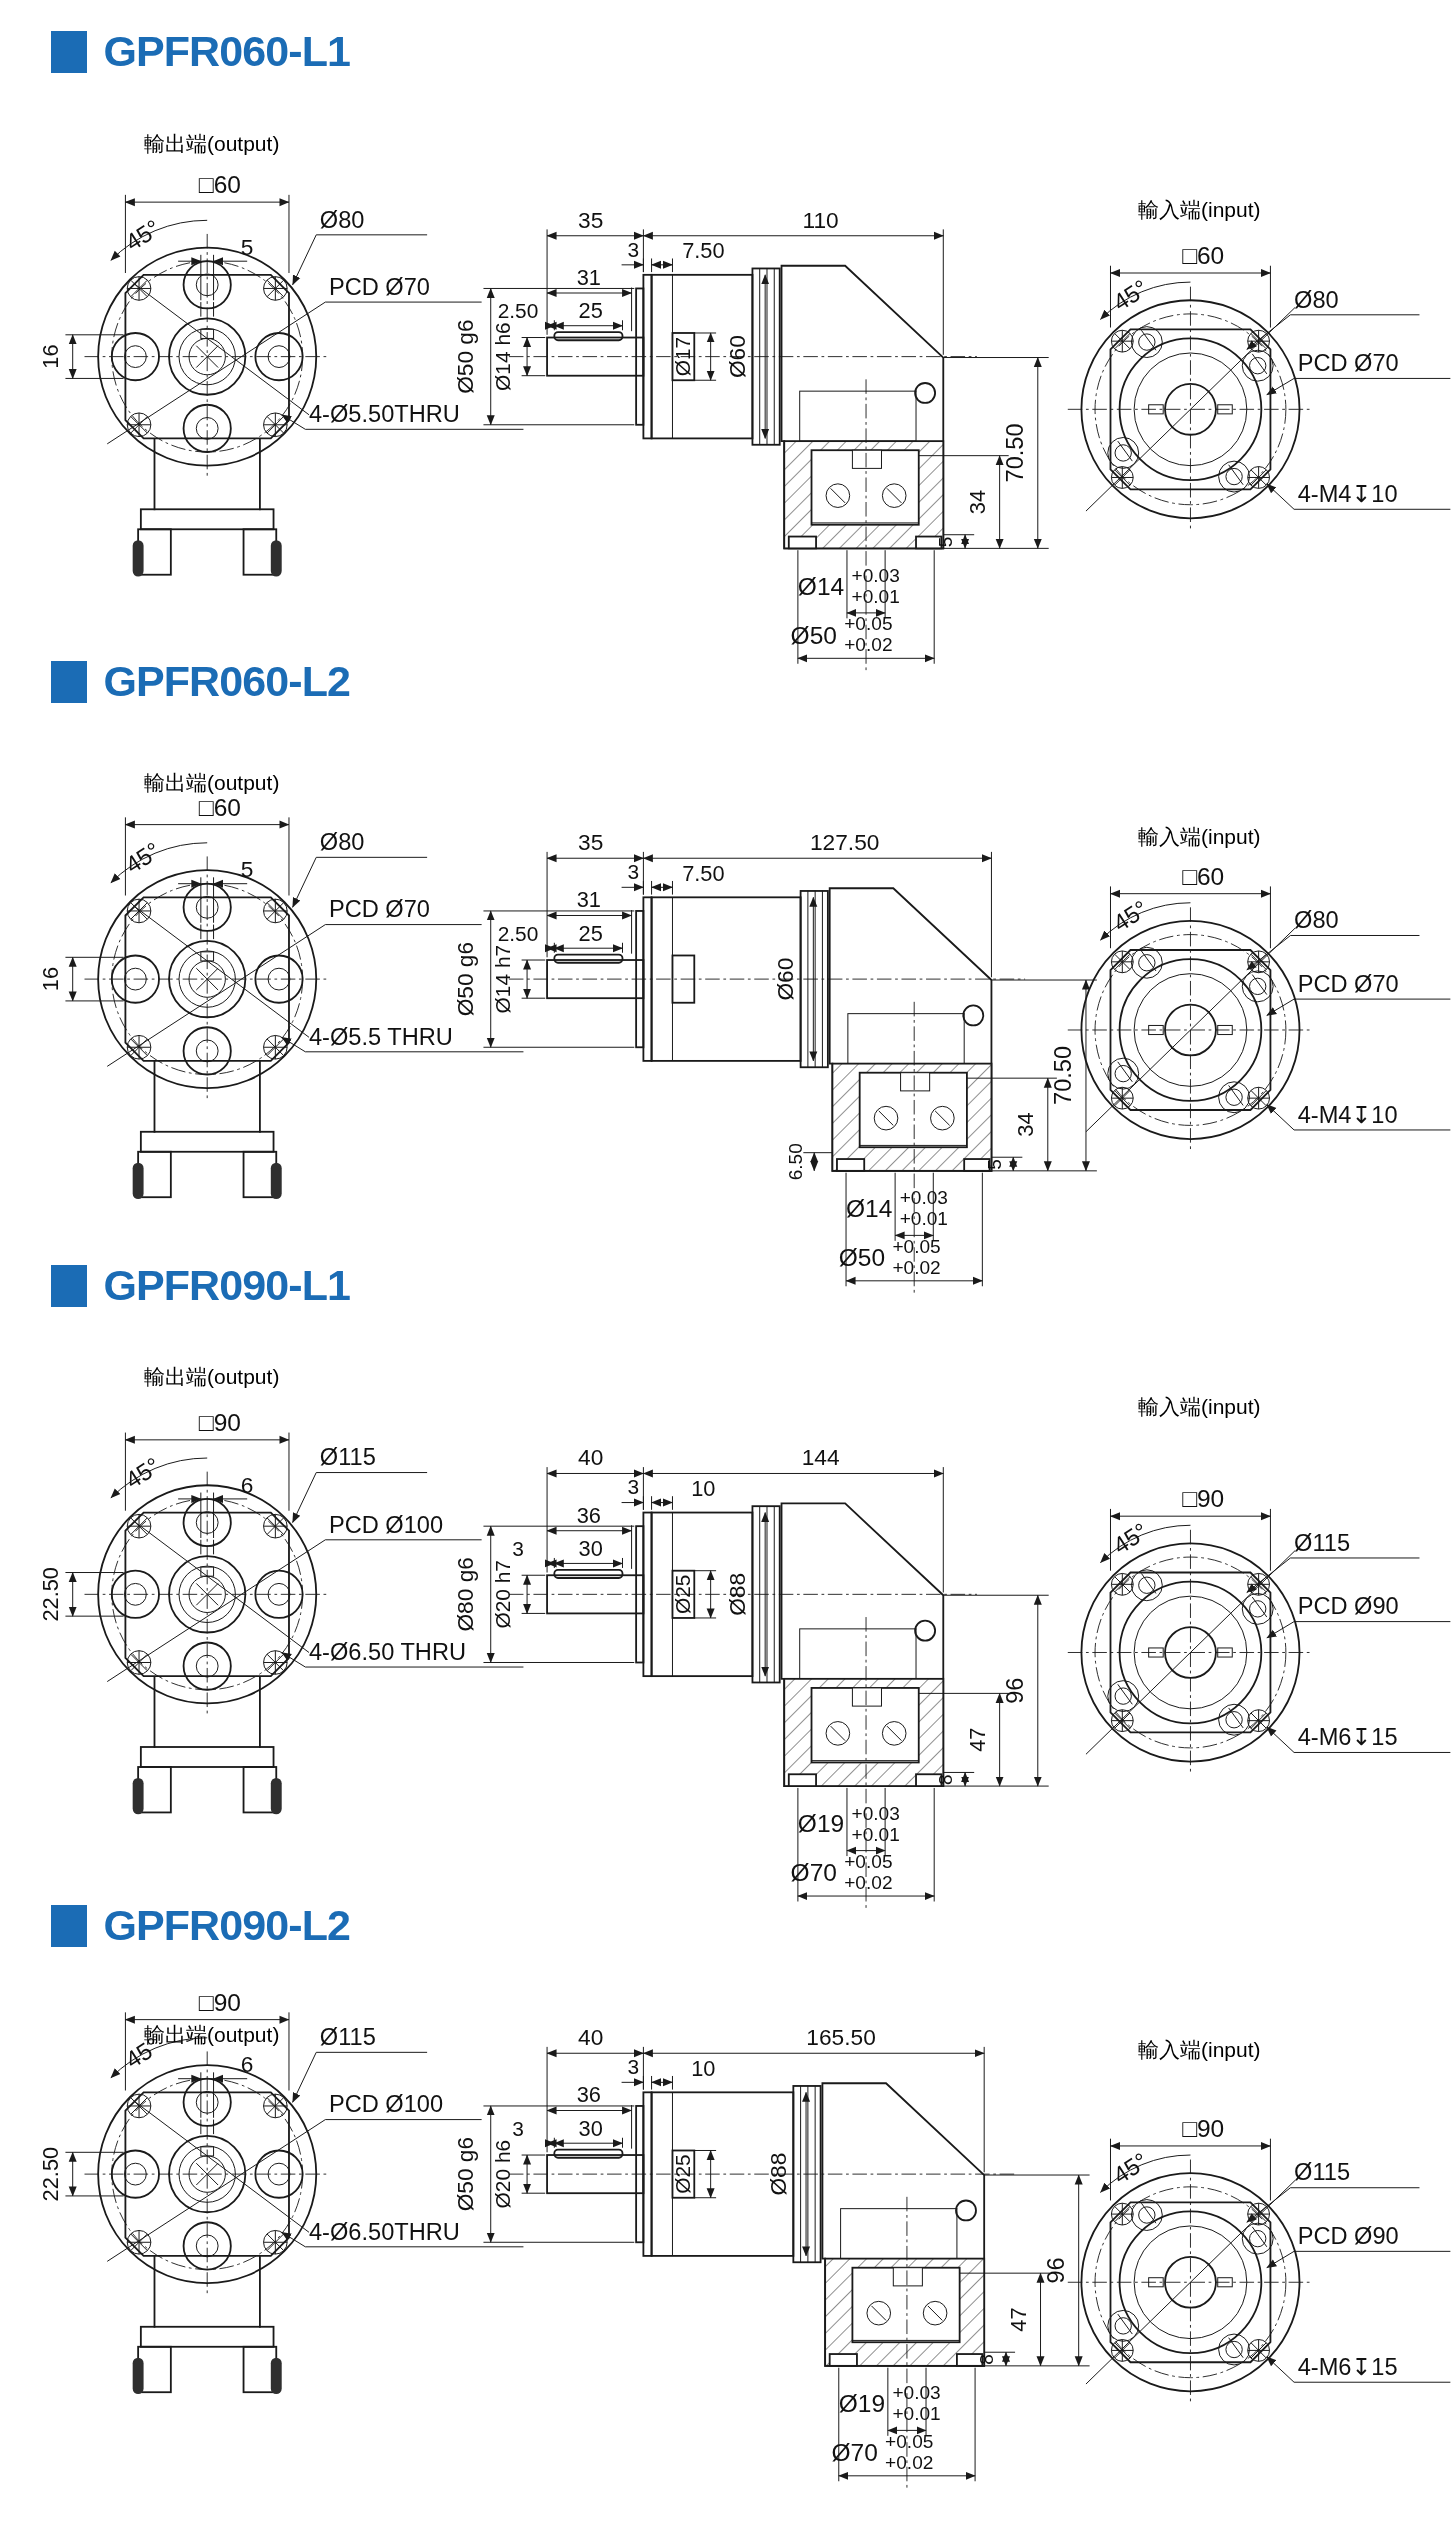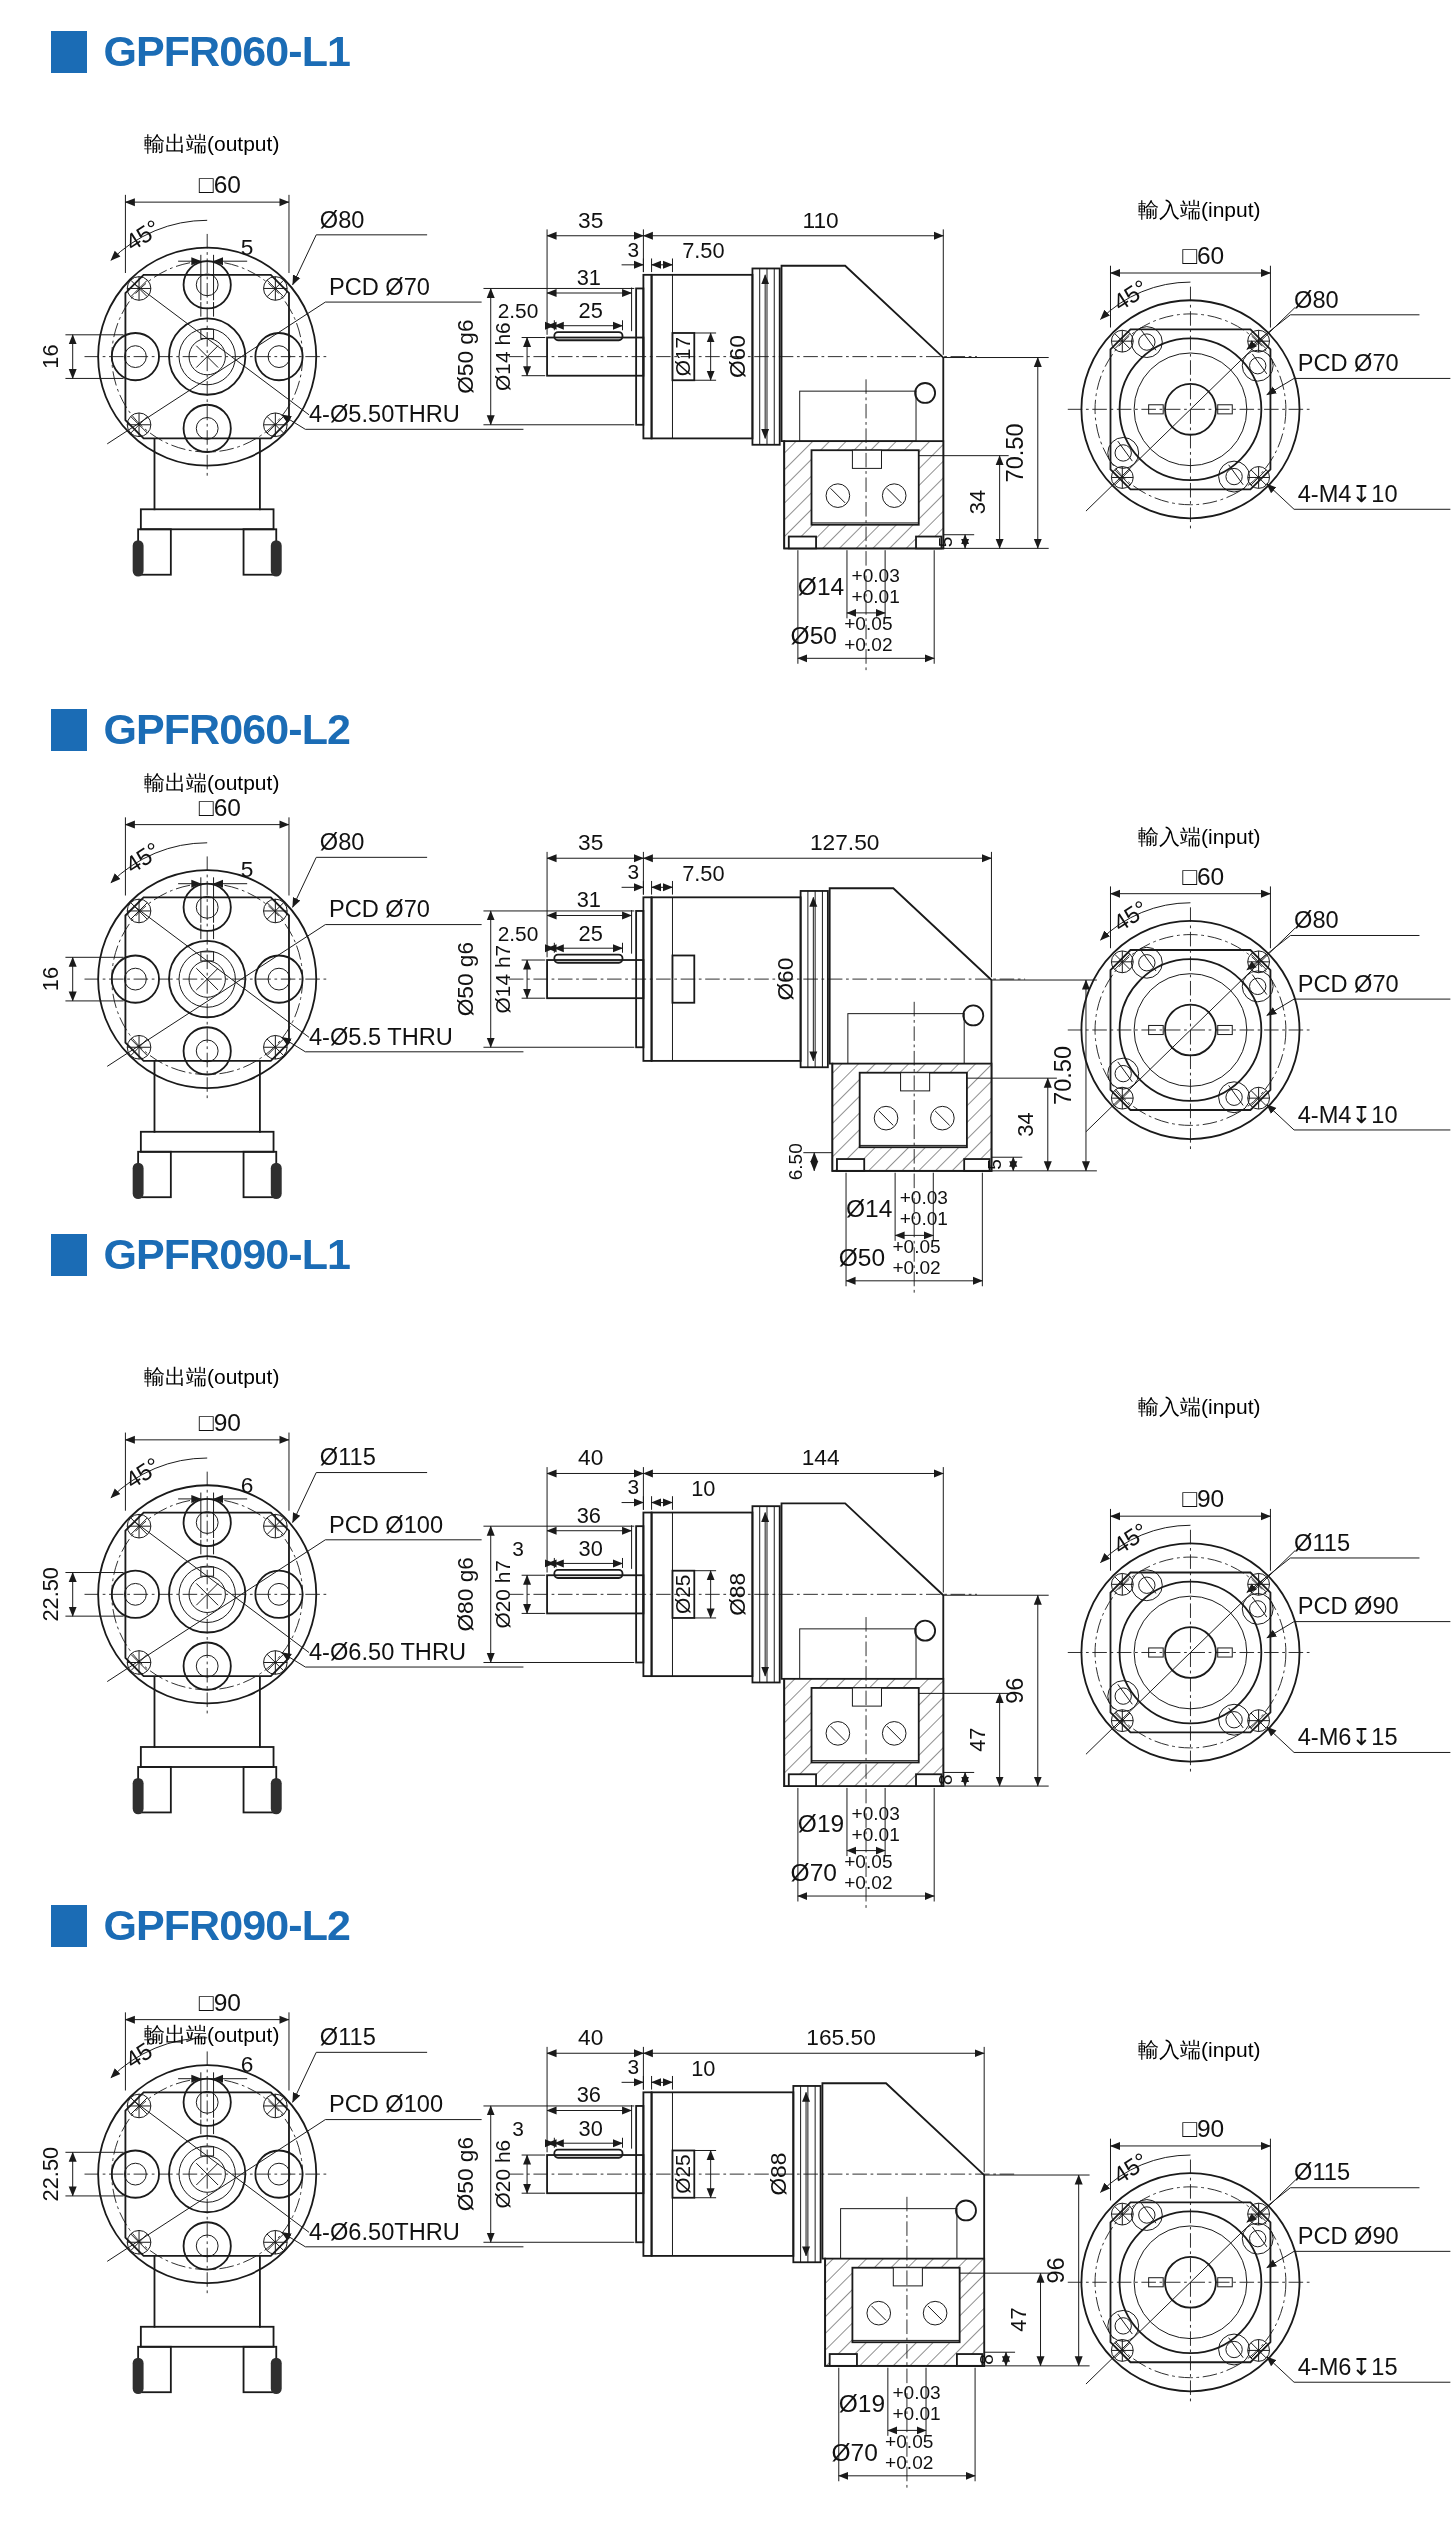--- a/index.html
+++ b/index.html
@@ -910,28 +910,28 @@
       </g>
     </svg>
 
   <div class="sec-title" style="top:27px">
     <span class="bullet"></span>
     <h2>GPFR060-L1</h2>
   </div>
   <div class="view-label" style="left:138px;top:130px">輸出端(output)</div>
   <div class="view-label" style="left:1132px;top:196px">輸入端(input)</div>
 
-  <div class="sec-title" style="top:705px">
+  <div class="sec-title" style="top:657px">
     <span class="bullet"></span>
     <h2>GPFR060-L2</h2>
   </div>
   <div class="view-label" style="left:138px;top:769px">輸出端(output)</div>
   <div class="view-label" style="left:1132px;top:823px">輸入端(input)</div>
 
-  <div class="sec-title" style="top:1230px">
+  <div class="sec-title" style="top:1261px">
     <span class="bullet"></span>
     <h2>GPFR090-L1</h2>
   </div>
   <div class="view-label" style="left:138px;top:1363px">輸出端(output)</div>
   <div class="view-label" style="left:1132px;top:1393px">輸入端(input)</div>
 
   <div class="sec-title" style="top:1901px">
     <span class="bullet"></span>
     <h2>GPFR090-L2</h2>
   </div>

